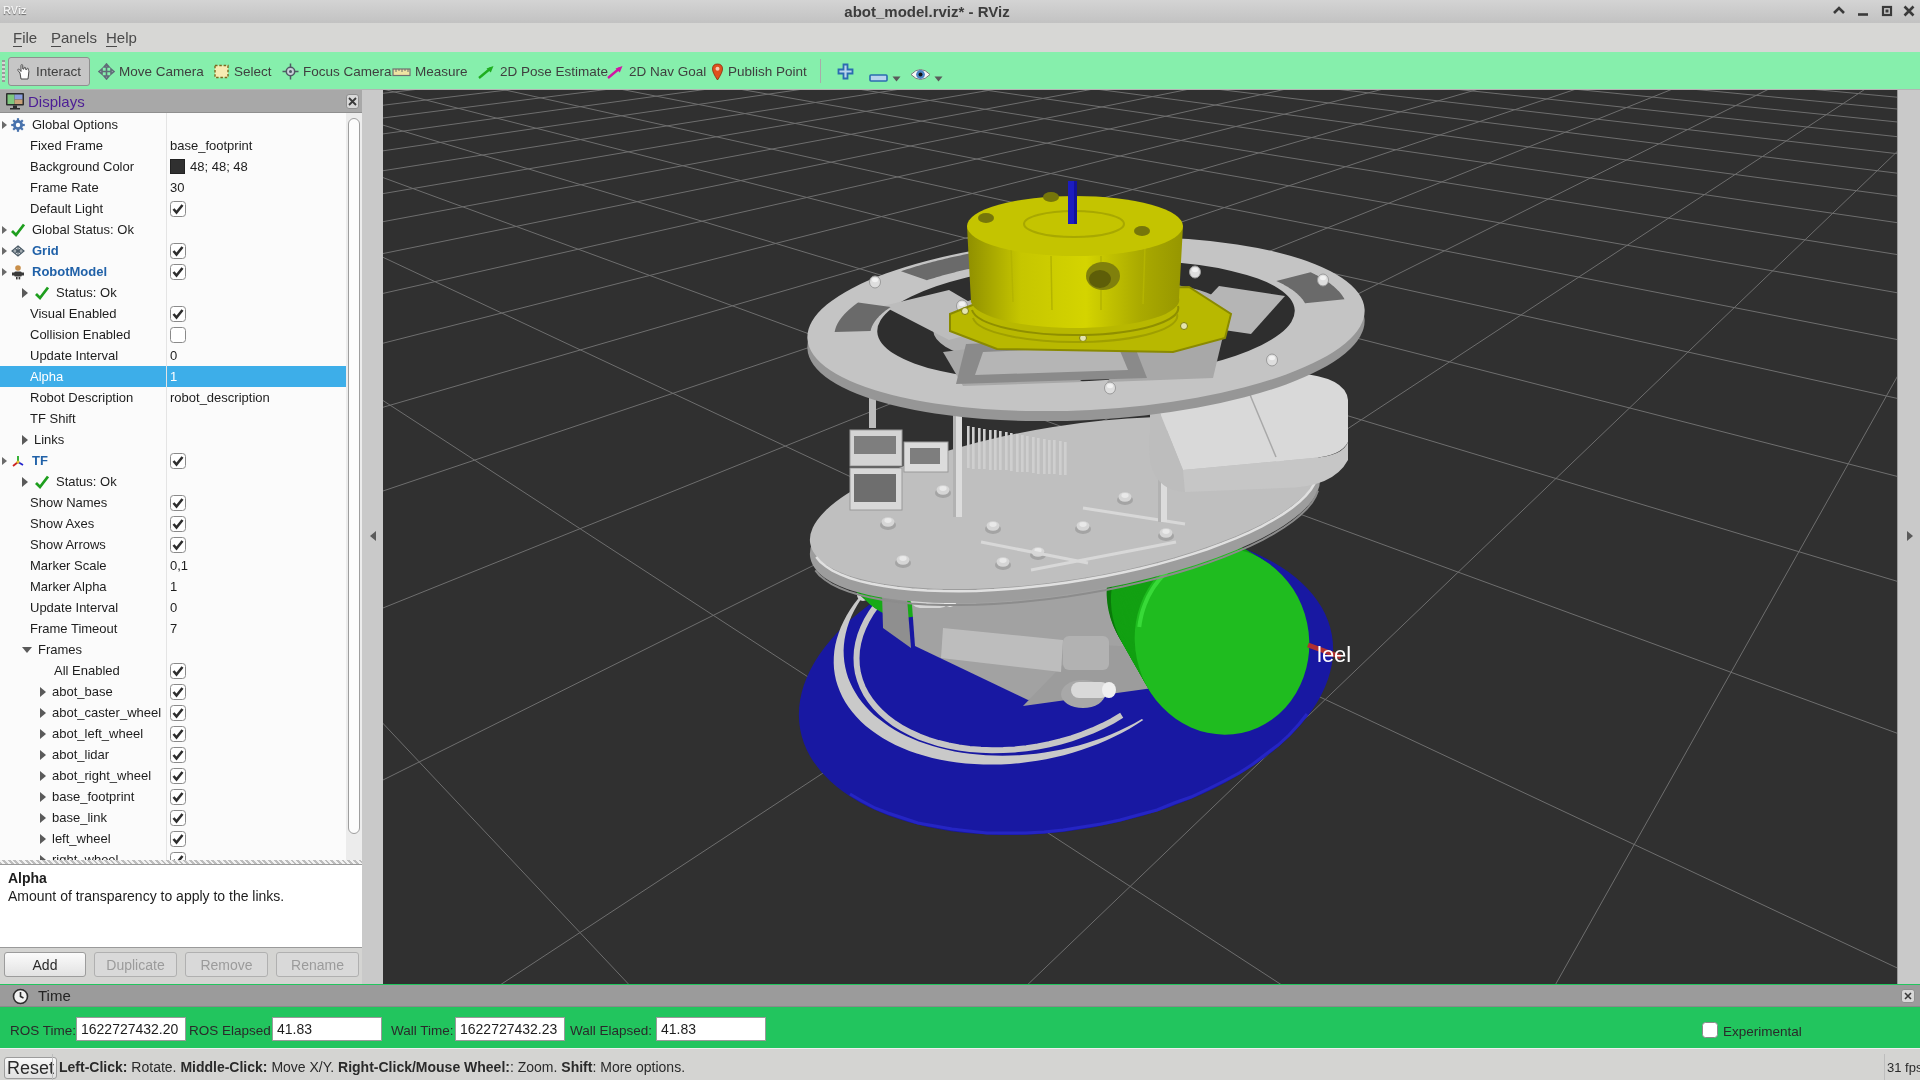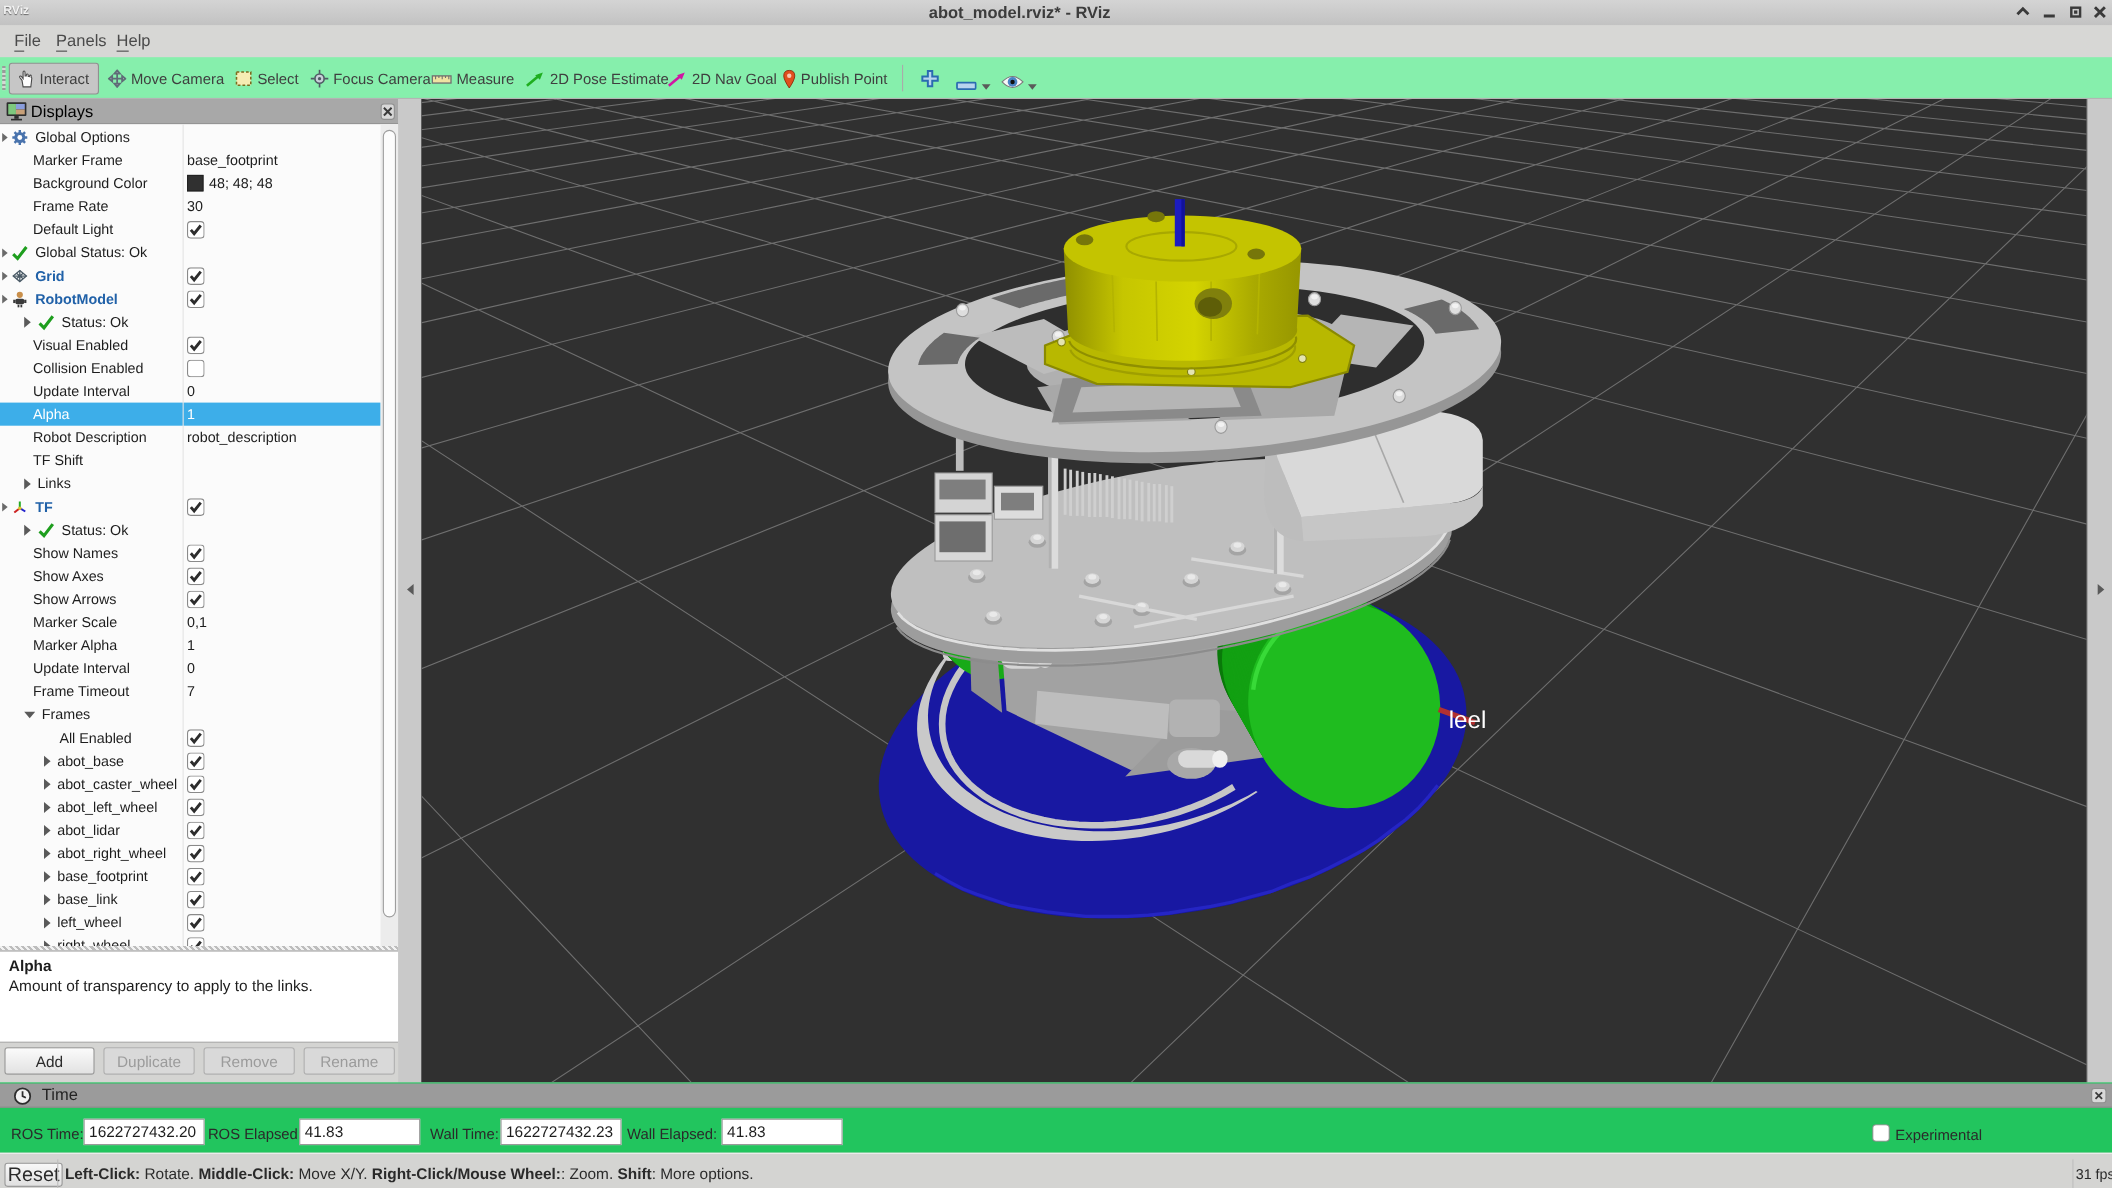--- a/index.html
+++ b/index.html
@@ -8,21 +8,21 @@
 #menubar{position:absolute;left:0;top:23px;width:1920px;height:29px;background:#d7d7d5}
 .menui{position:absolute;top:6px;font-size:15px;color:#4a4a4a}
 .menui u{text-decoration:none;border-bottom:1px solid #4a4a4a;padding-bottom:0px}
 #toolbar{position:absolute;left:0;top:52px;width:1920px;height:38px;background:#86efac;border-bottom:1px solid #b4b4b4}
 .tbtn{position:absolute;top:5px;height:29px;display:flex;align-items:center;font-size:13.5px;color:#3f3f3f;white-space:nowrap}
 .tbtn svg{margin-right:4px}
 #interact{border:1px solid #909090;border-radius:3px;background:#c6c6c6;padding:0 8px 0 6px}
 #mainarea{position:absolute;left:0;top:90px;width:1920px;height:894px;background:#c9c9c9}
 #panel{position:absolute;left:0;top:0;width:362px;height:894px;background:#fbfbfb}
 #phead{position:absolute;left:0;top:0;width:362px;height:23px;background:#a8a8a8;border-bottom:1px solid #8f8f8f}
-#phead .t{position:absolute;left:28px;top:3px;font-size:15px;color:#000000}
+#phead .t{position:absolute;left:28px;top:3px;font-size:15px;color:#4c1d95}
 .closebtn{position:absolute;background:#d8d8d8;border:1px solid #8f8f8f;border-radius:3px;color:#3a3a3a;display:flex;align-items:center;justify-content:center}
 #tree{position:absolute;left:0;top:23px;width:362px;height:747px;background:#fbfbfb;overflow:hidden}
 #coldiv{position:absolute;left:166px;top:23px;width:1px;height:747px;background:#e4e4e4}
 .trow{position:absolute;left:0;width:346px;height:21px;font-size:13px;color:#1d1d1d}
 .rowhl{background:#3daee9}
 .rowhl .lbl,.rowhl .val{color:#ffffff}
 .rowL{position:absolute;left:0;top:0;width:166px;height:21px;display:flex;align-items:center;padding-left:8px;overflow:hidden}
 .rowR{position:absolute;left:170px;top:0;width:176px;height:21px;display:flex;align-items:center}
 .lbl{white-space:nowrap}
 .blue{color:#2061a8;font-weight:bold}
@@ -176,21 +176,21 @@
                 <circle cx="8" cy="8" r="2.2" fill="#ffffff"></circle>
               </g>
             </svg>
             <span class="lbl">Global Options</span>
           </div>
           <div class="rowR"></div>
         </div>
         <div class="trow" style="top:22px">
           <div class="rowL">
             <span style="margin-left:22px"></span>
-            <span class="lbl">Marker Frame</span>
+            <span class="lbl">Fixed Frame</span>
           </div>
           <div class="rowR">
             <span class="val">base_footprint</span>
           </div>
         </div>
         <div class="trow" style="top:43px">
           <div class="rowL">
             <span style="margin-left:22px"></span>
             <span class="lbl">Background Color</span>
           </div>

